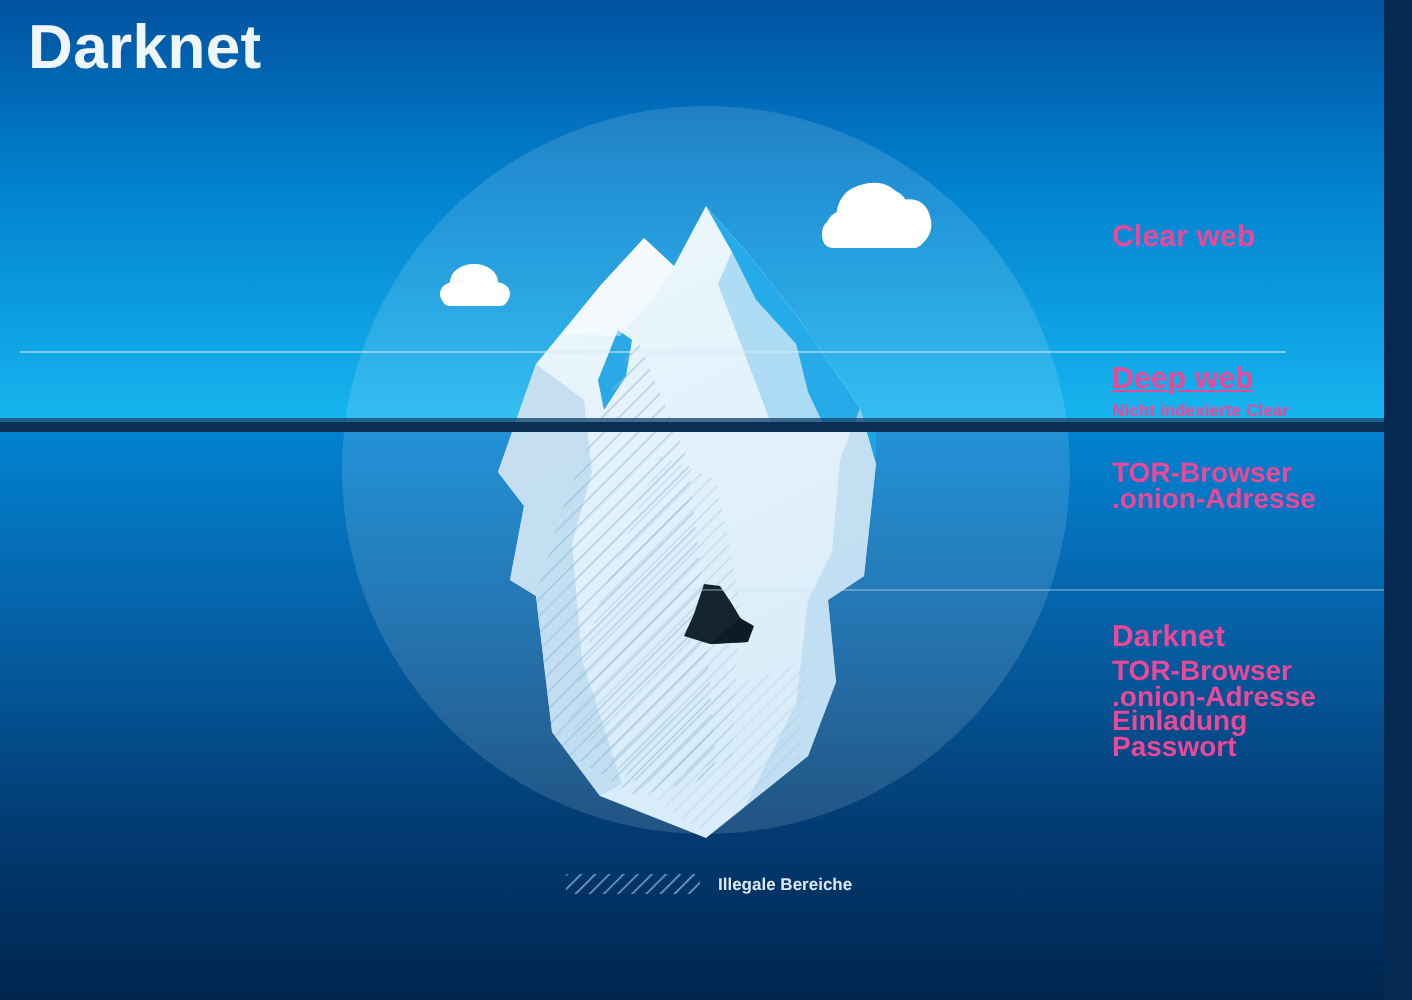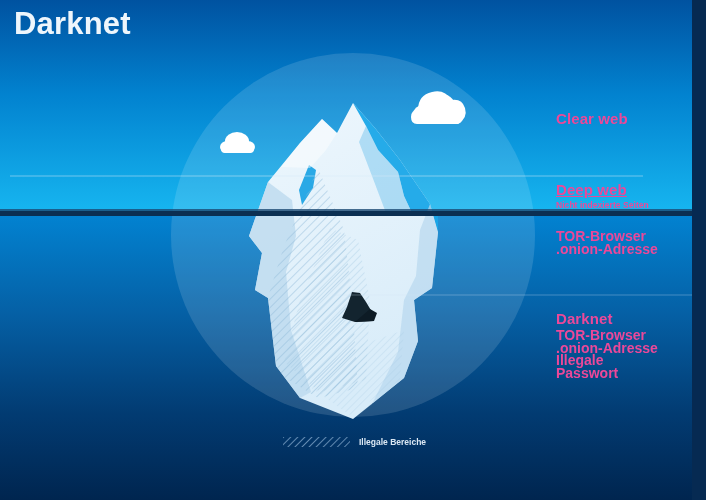--- a/index.html
+++ b/index.html
@@ -139,32 +139,32 @@
     <line x1="10" y1="176" x2="643" y2="176" stroke="#d6eaf7" stroke-width="0.9" opacity="0.55"></line>
 
     <line x1="332" y1="295" x2="706" y2="295" stroke="#cfe3f3" stroke-width="0.9" opacity="0.35"></line>
   </svg>
 
   <div id="title" class="lbl">Darknet</div>
 
   <div id="clearweb" class="lbl sec-h">Clear web</div>
 
   <div id="deepweb" class="lbl sec-h">Deep web</div>
-  <div id="deepweb-sub" class="lbl sec-s">Nicht indexierte Seiten</div>
+  <div id="deepweb-sub" class="lbl sec-s">Nicht indexierte Clear</div>
 
   <div id="tor-block" class="lbl sec-p">
     <div>TOR-Browser</div>
     <div>.onion-Adresse</div>
   </div>
 
   <div id="darknet" class="lbl sec-h">Darknet</div>
   <div id="darknet-list" class="lbl sec-p">
     <div>TOR-Browser</div>
     <div>.onion-Adresse</div>
-    <div>Illegale</div>
+    <div>Einladung</div>
     <div>Passwort</div>
   </div>
 
   <div id="legend">
     <svg id="legend-swatch" width="67" height="10">
       <rect x="0" y="0" width="67" height="10" fill="url(#hatchLegend)" opacity="0.85"></rect>
     </svg>
     <span id="legend-text">Illegale Bereiche</span>
   </div>
 

